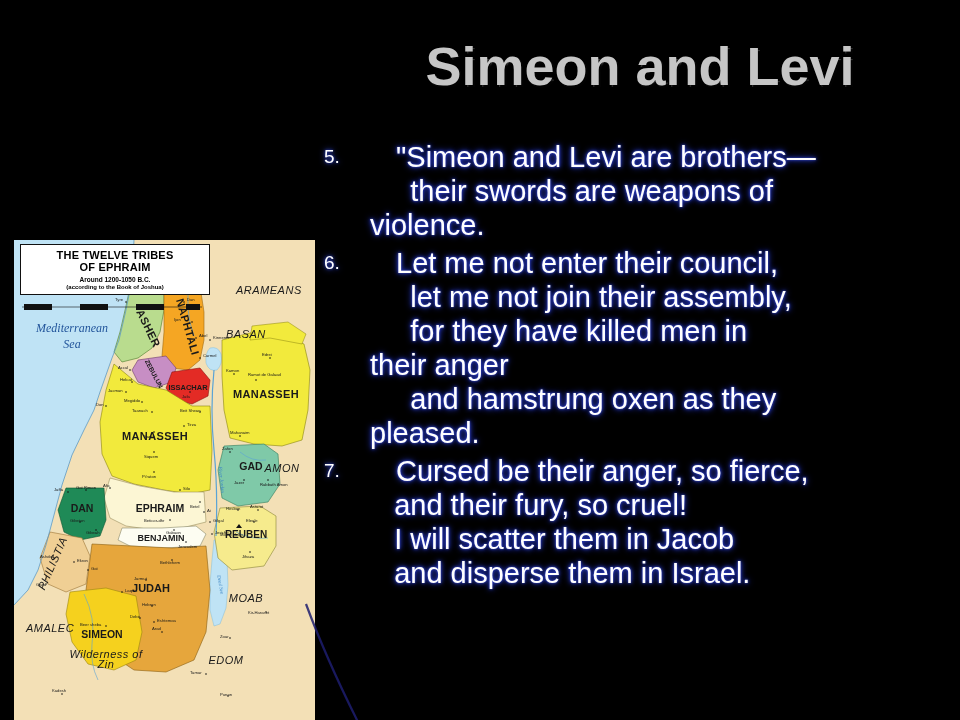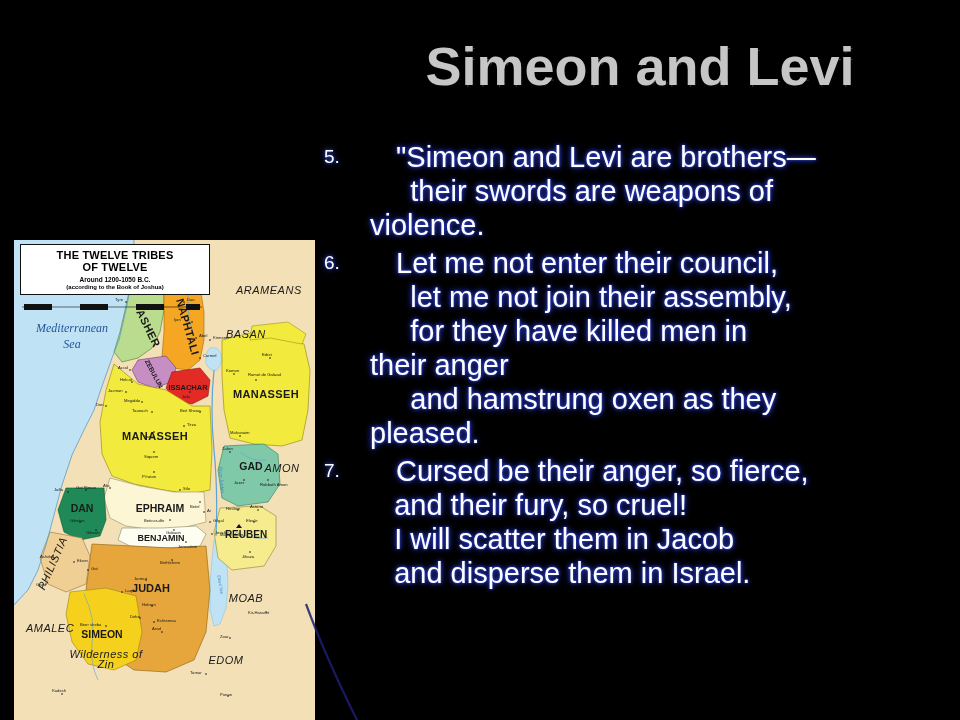--- a/index.html
+++ b/index.html
@@ -331,21 +331,21 @@
           <text class="mlabel city" x="246" y="246">Rabbath Amon</text>
         <circle cx="216" cy="212" r="0.8" fill="#111"></circle>
           <text class="mlabel city" x="208" y="210">Zafon</text>
         <circle cx="82" cy="290" r="0.8" fill="#111"></circle>
           <text class="mlabel city" x="72" y="294">Gibeah</text>
       </g>
     </svg>
 
     <div id="legend">
       <div class="l1">THE TWELVE TRIBES</div>
-      <div class="l1">OF TWELVE</div>
+      <div class="l1">OF EPHRAIM</div>
       <div class="l2">Around 1200-1050 B.C.</div>
       <div class="l3">(according to the Book of Joshua)</div>
     </div>
 
     <svg id="scalebar" viewBox="0 0 180 14">
       <line x1="0" y1="5" x2="180" y2="5" stroke="#111" stroke-width="0.6"></line>
       <rect x="2" y="2" width="28" height="6" fill="#111"></rect>
       <rect x="58" y="2" width="28" height="6" fill="#111"></rect>
       <rect x="114" y="2" width="28" height="6" fill="#111"></rect>
       <rect x="164" y="2" width="14" height="6" fill="#111"></rect>

